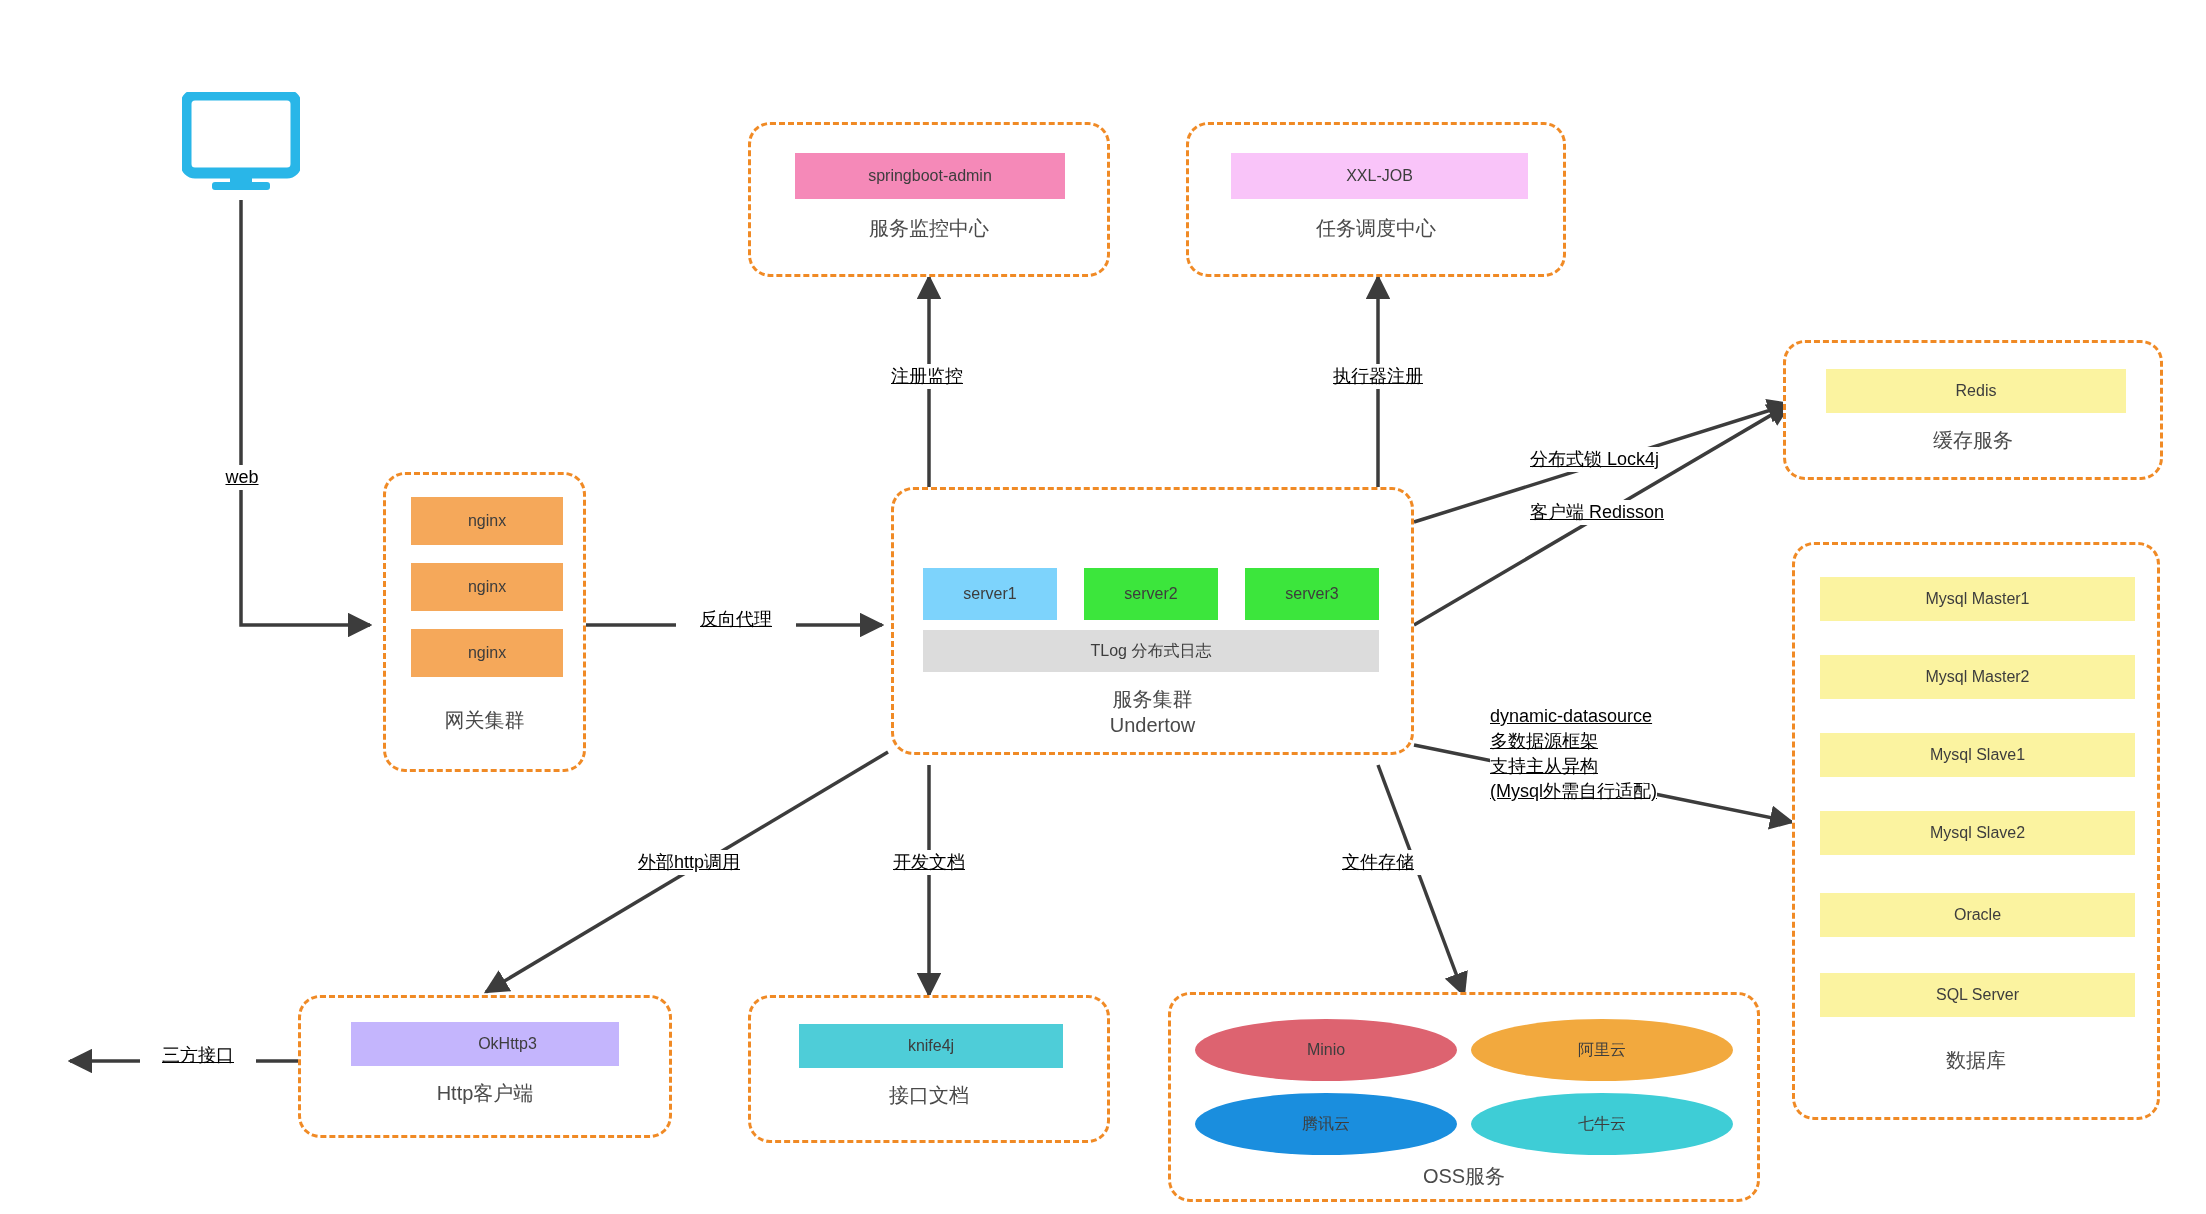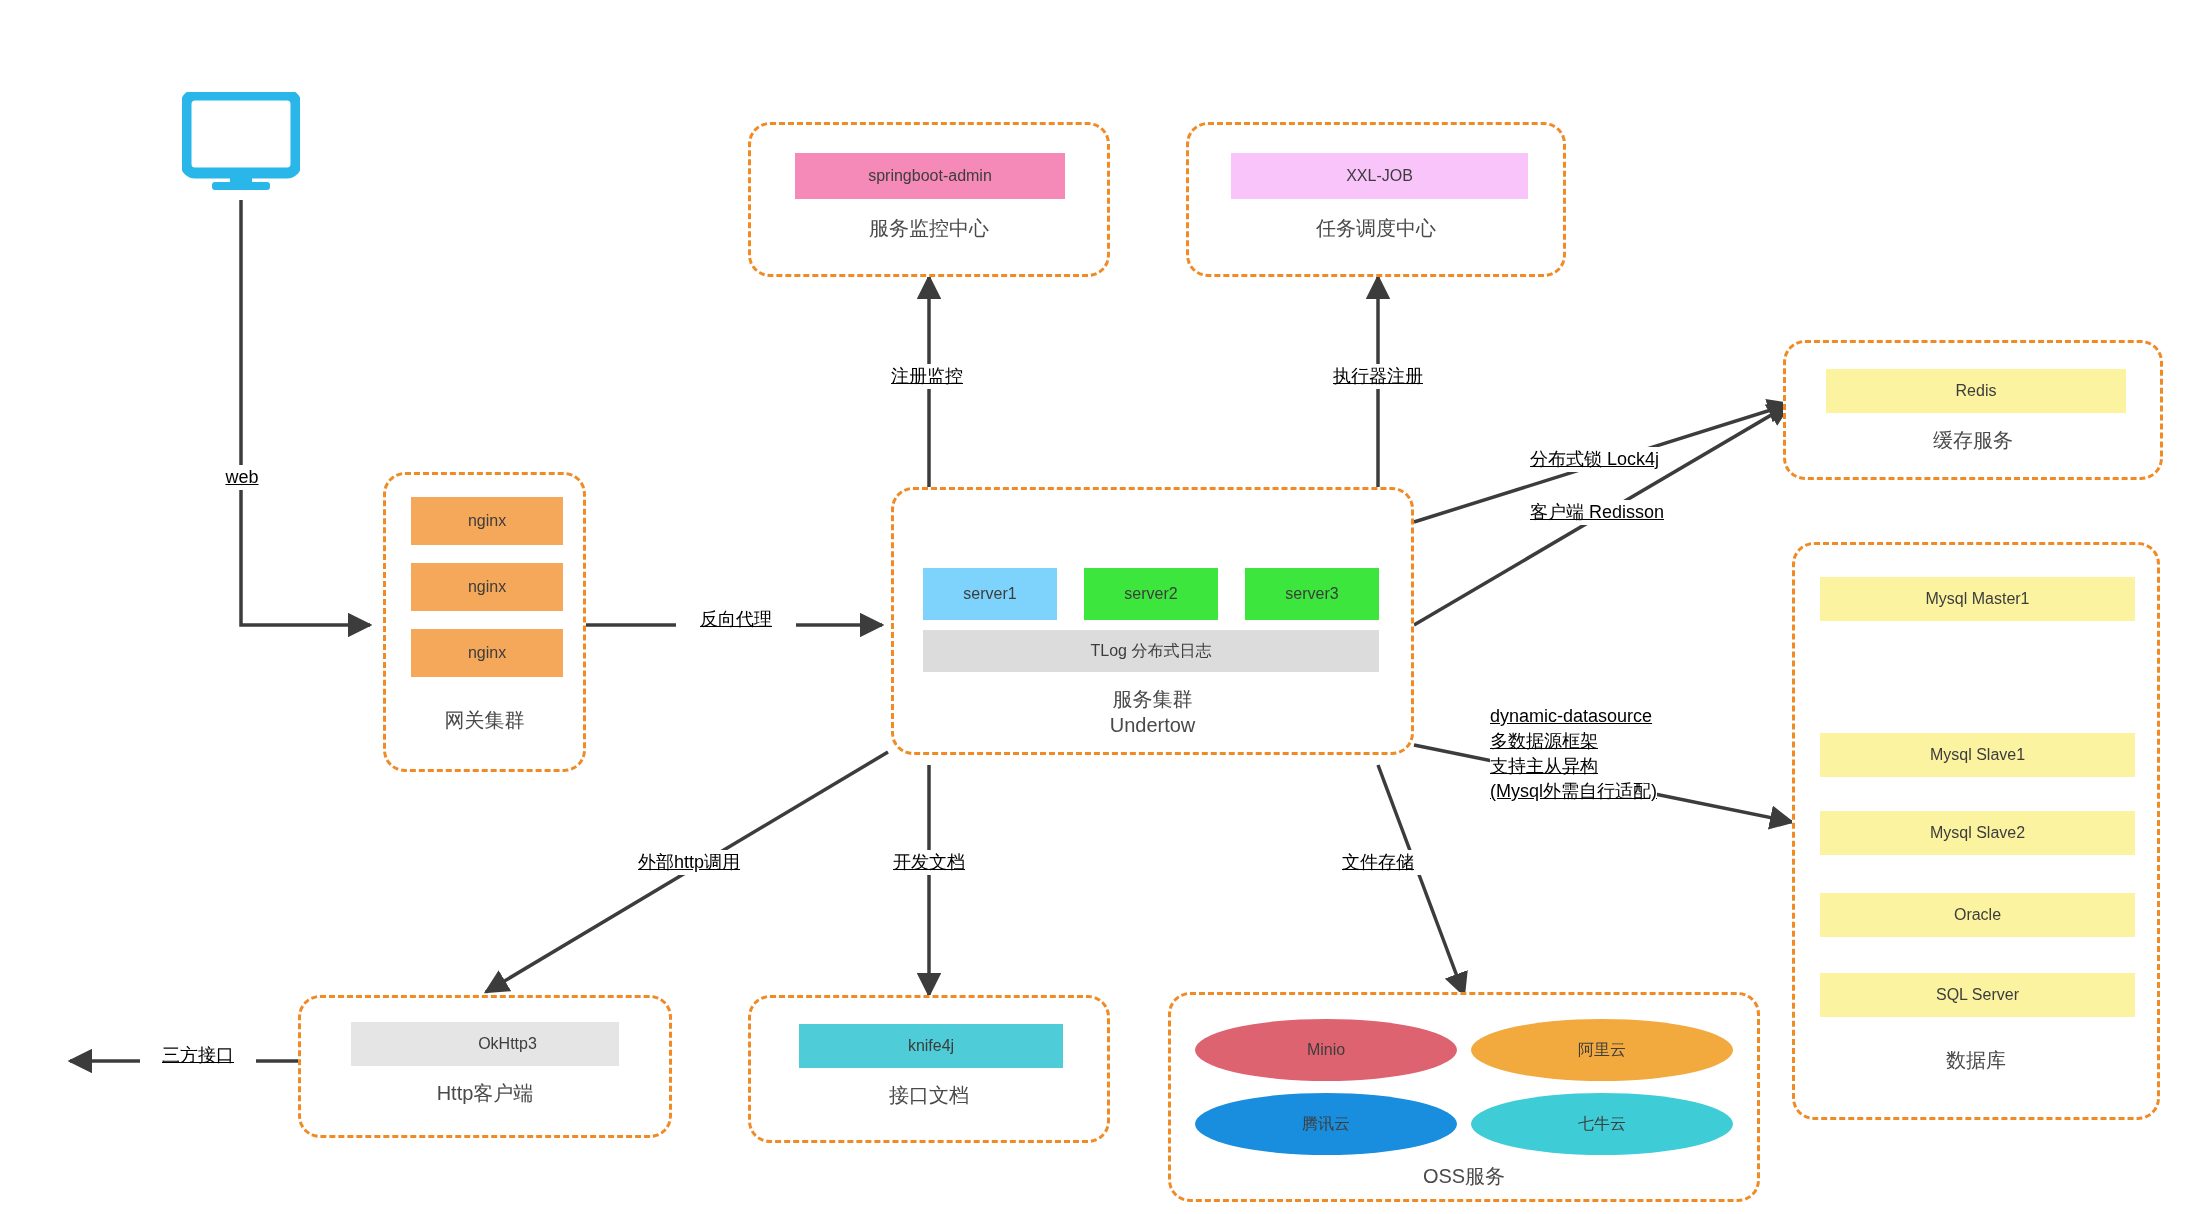--- a/index.html
+++ b/index.html
@@ -151,29 +151,30 @@
 Undertow</div>
   </div>
 
   <div class="group" style="left:1783px; top:340px; width:380px; height:140px;">
     <div class="chip" style="left:40px; top:26px; width:300px; height:44px; background:#fbf3a0;">Redis</div>
     <div class="group-label" style="top:84px;">缓存服务</div>
   </div>
 
   <div class="group" style="left:1792px; top:542px; width:368px; height:578px;">
     <div class="chip" style="left:25px; top:32px; width:315px; height:44px; background:#fbf3a0;">Mysql Master1</div>
+    <div class="chip" style="left:25px; top:110px; width:315px; height:44px; background:#fbf3a0;">Mysql Master2</div>
     <div class="chip" style="left:25px; top:188px; width:315px; height:44px; background:#fbf3a0;">Mysql Slave1</div>
     <div class="chip" style="left:25px; top:266px; width:315px; height:44px; background:#fbf3a0;">Mysql Slave2</div>
     <div class="chip" style="left:25px; top:348px; width:315px; height:44px; background:#fbf3a0;">Oracle</div>
     <div class="chip" style="left:25px; top:428px; width:315px; height:44px; background:#fbf3a0;">SQL Server</div>
     <div class="group-label" style="top:502px;">数据库</div>
   </div>
 
   <div class="group" style="left:298px; top:995px; width:374px; height:143px;">
-    <div class="chip" style="left:50px; top:24px; width:268px; height:44px; background:#e5e5e5;padding-left:45px;">OkHttp3</div>
+    <div class="chip" style="left:50px; top:24px; width:268px; height:44px; background:#c4b5fd;padding-left:45px;">OkHttp3</div>
     <div class="group-label" style="top:82px;">Http客户端</div>
   </div>
 
   <div class="group" style="left:748px; top:995px; width:362px; height:148px;">
     <div class="chip" style="left:48px; top:26px; width:264px; height:44px; background:#4ecdd8;">knife4j</div>
     <div class="group-label" style="top:84px;">接口文档</div>
   </div>
 
   <div class="group" style="left:1168px; top:992px; width:592px; height:210px;">
     <div class="chip oval" style="left:24px; top:24px; width:262px; height:62px; background:#dd6370;">Minio</div>

